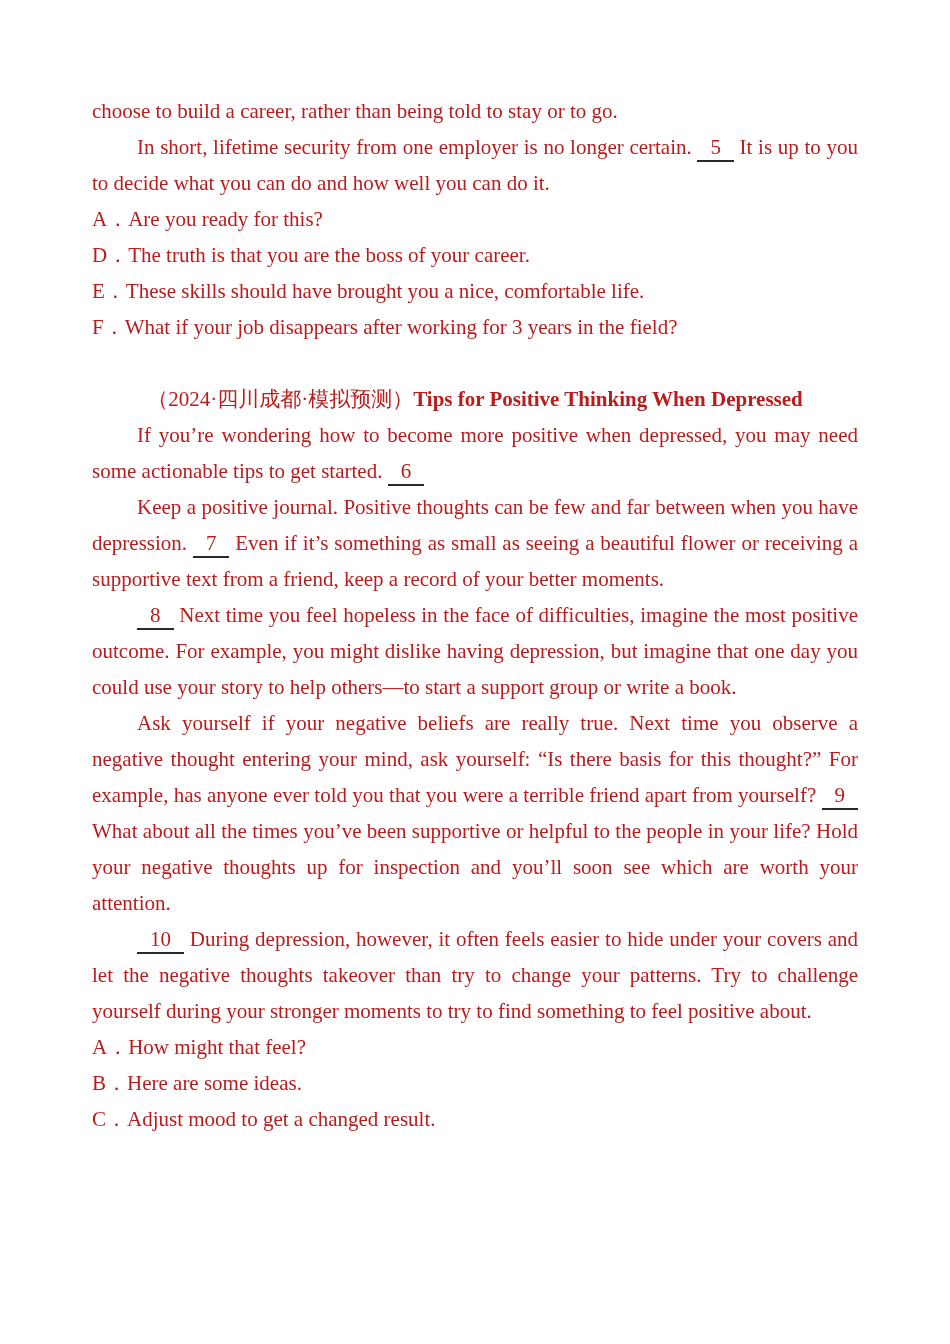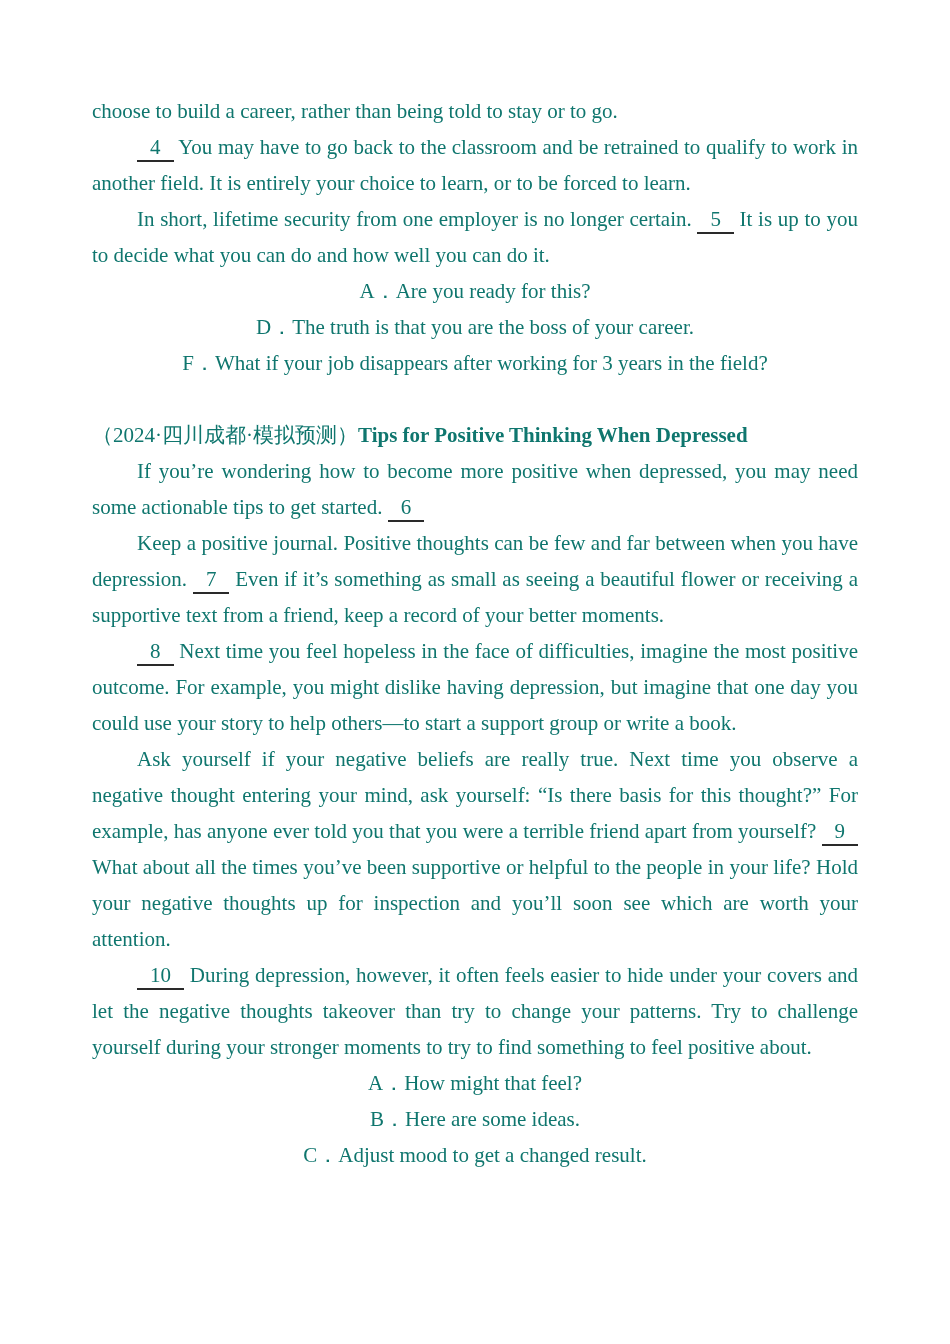--- a/index.html
+++ b/index.html
@@ -7,30 +7,30 @@
   .page {
     position: relative;
     width: 950px;
     height: 1344px;
     margin: 0 auto;
     padding: 93px 92px 0 92px;
     background: #ffffff;
     font-family: "Liberation Serif", "DejaVu Serif", serif;
     font-size: 21px;
     line-height: 36px;
-    color: #0f766e;
+    color: #b91c1c;
     overflow: hidden;
     border-radius: 9px;
   }
   .para { text-align: justify; }
   .indent { text-indent: 45px; }
-  .option { text-align: center; }
+  .option { text-align: left; }
   .section-title {
     margin-top: 36px;
-    text-align: left;
+    text-align: center;
     font-size: 21px;
     font-weight: normal;
     line-height: 36px;
   }
   .source-tag { font-weight: normal; }
   .title-text { font-weight: bold; }
   .blank {
     display: inline-block;
     min-width: 20px;
     padding: 0 13px;
@@ -40,26 +40,26 @@
     line-height: 26px;
   }
 </style>
 </head>
 <body>
 
 <div class="page">
 
   <section>
     <p class="para">choose to build a career, rather than being told to stay or to go.</p>
-    <p class="para indent"><span class="blank">4</span> You may have to go back to the classroom and be retrained to qualify to work in another field. It is entirely your choice to learn, or to be forced to learn.</p>
     <p class="para indent">In short, lifetime security from one employer is no longer certain. <span class="blank">5</span> It is up to you to decide what you can do and how well you can do it.</p>
 
     <div>
       <p class="option">A．Are you ready for this?</p>
       <p class="option">D．The truth is that you are the boss of your career.</p>
+      <p class="option">E．These skills should have brought you a nice, comfortable life.</p>
       <p class="option">F．What if your job disappears after working for 3 years in the field?</p>
     </div>
   </section>
 
   <section>
     <h2 class="section-title">
       <span class="source-tag">（2024·四川成都·模拟预测）</span><span class="title-text">Tips for Positive Thinking When Depressed</span>
     </h2>
 
     <p class="para indent">If you’re wondering how to become more positive when depressed, you may need some actionable tips to get started. <span class="blank">6</span></p>

